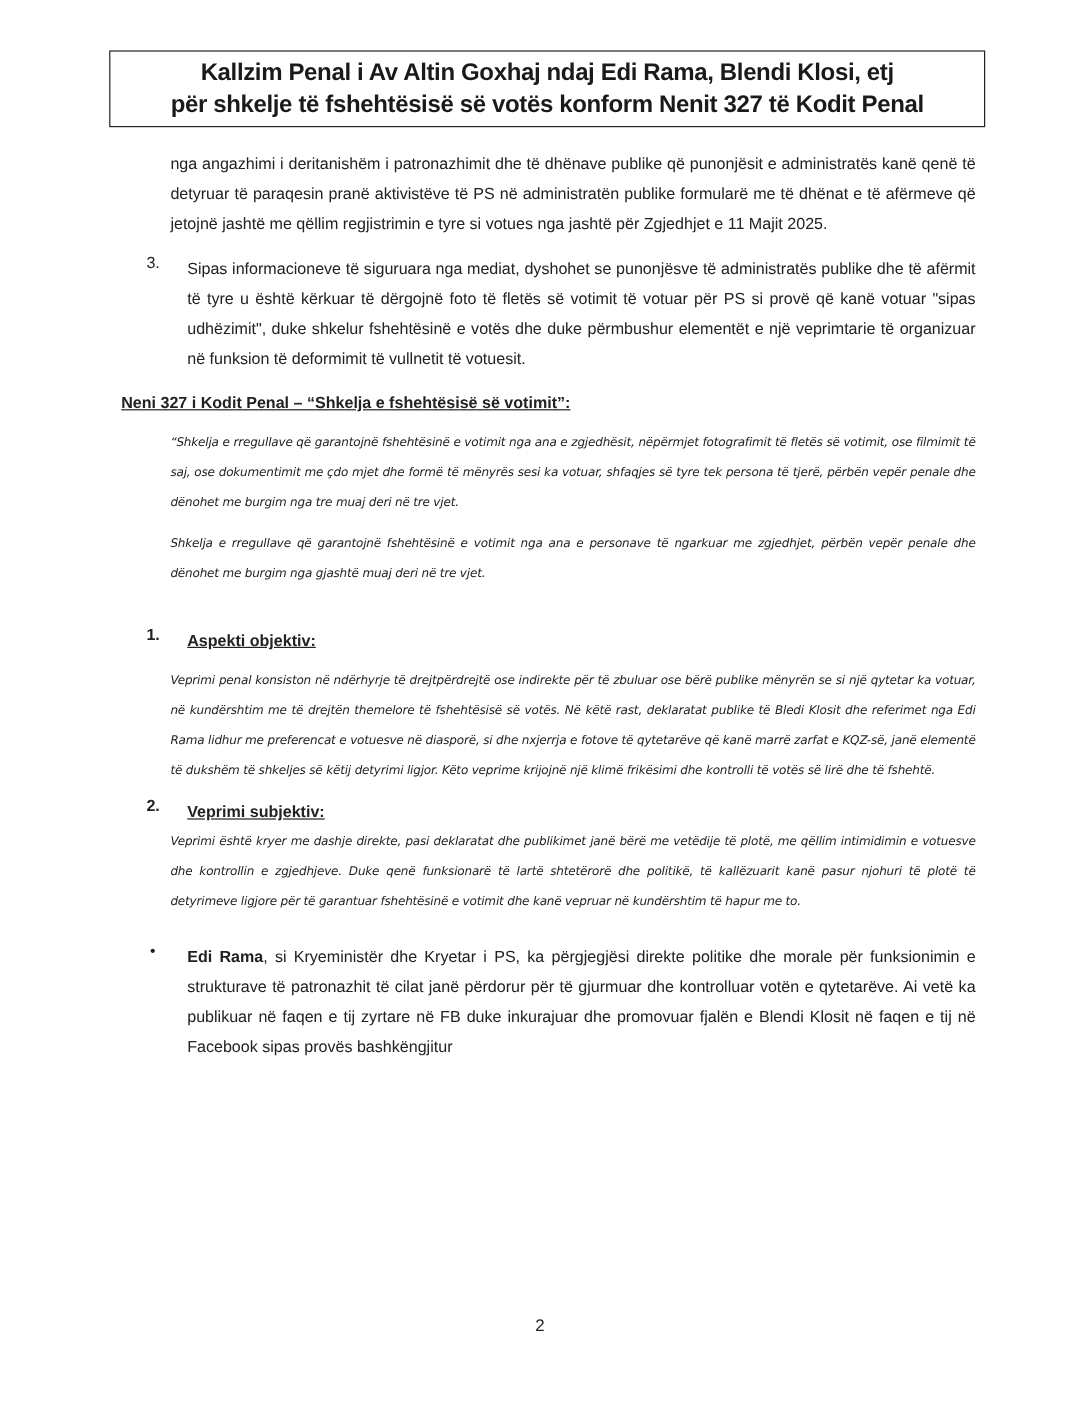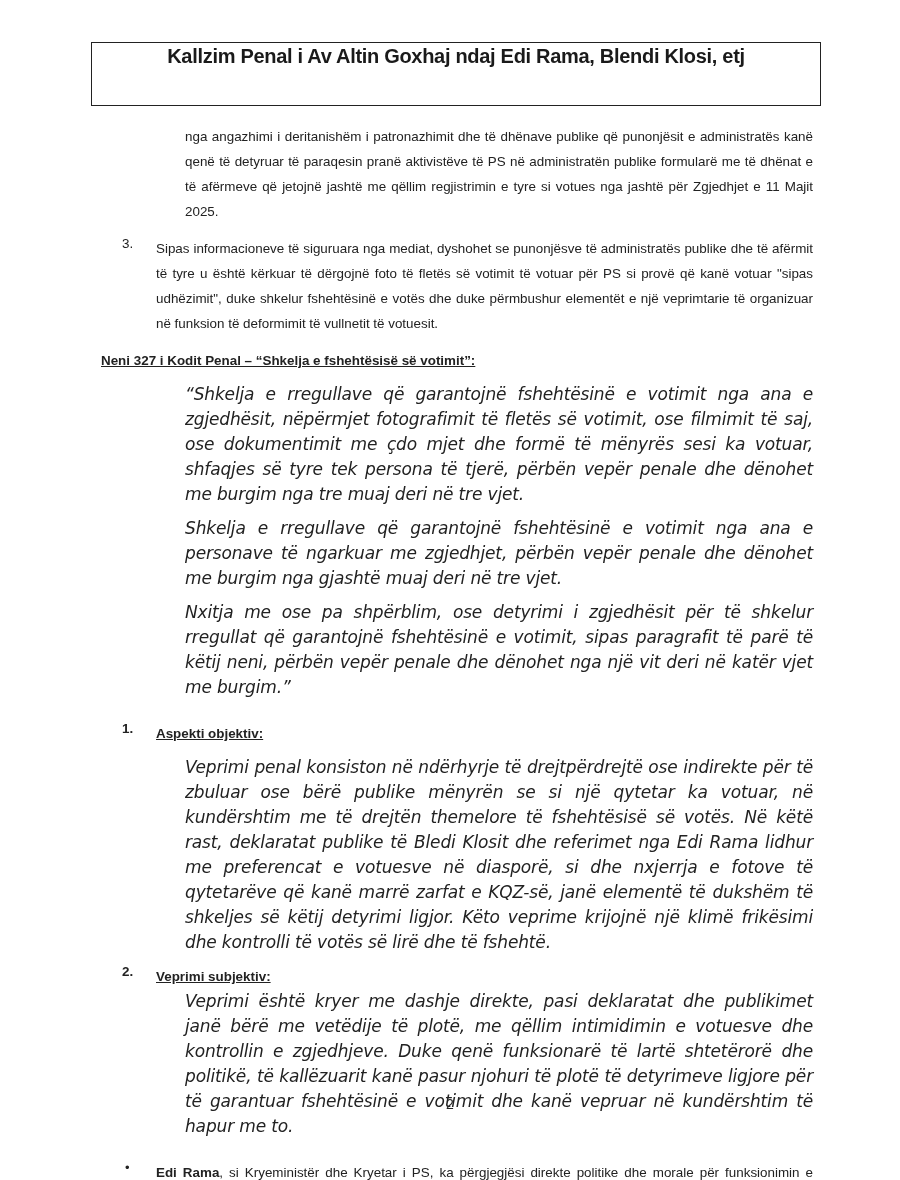--- a/index.html
+++ b/index.html
@@ -1,62 +1,62 @@
 <!DOCTYPE html>
 <html><head>
 <meta charset="utf-8">
 <style>
   html, body { margin: 0; padding: 0; background: #ffffff; }
   body { width: 900px; height: 1180px; position: relative; overflow: hidden;
          font-family: "Liberation Sans", "DejaVu Sans", sans-serif; color: #222; }
   .title-box {
     position: absolute; left: 91px; top: 42px; width: 730px; height: 64px;
     border: 1.5px solid #222; box-sizing: border-box;
-    display: flex; flex-direction: column; align-items: center; 
+    display: flex; flex-direction: column; align-items: center; justify-content: center;
   }
   .title-line { font-weight: bold; font-size: 20px; line-height: 26px; letter-spacing: -0.3px; color: #1a1a1a; }
   .content { position: absolute; left: 101px; top: 124px; width: 712px; font-size: 13.4px; }
   p { margin: 0; text-align: justify; line-height: 25px; }
-  .indent { margin-left: 84px; }
+  .indent { margin-left: 41px; }
   .numbered { position: relative; padding-left: 55px; }
   .numbered .num { position: absolute; left: 21px; top: 0; }
   .gap { height: 12px; }
   .gap-sm { height: 9px; }
   .bold { font-weight: bold; }
-  .italic { font-style: italic; font-family: "DejaVu Sans", sans-serif; font-size: 17px; letter-spacing: -0.15px; }
+  .italic { font-style: italic; font-family: "DejaVu Sans", sans-serif; font-size: 10px; letter-spacing: -0.15px; }
   .heading { font-weight: bold; line-height: 25px; text-decoration: underline; }
   .bullet-item { position: relative; padding-left: 55px; }
   .bullet-item .bullet { position: absolute; left: 24px; top: 0; font-size: 13px; }
   .page-number { position: absolute; left: 0; width: 900px; top: 1096px; text-align: center; font-size: 14px; }
 </style>
 </head>
 <body>
 
 <div class="title-box">
   <div class="title-line">Kallzim Penal i Av Altin Goxhaj ndaj Edi Rama, Blendi Klosi, etj</div>
+  <div class="title-line">për shkelje të fshehtësisë së votës konform Nenit 327 të Kodit Penal</div>
 </div>
 
 <div class="content">
   <p class="indent">nga angazhimi i deritanishëm i patronazhimit dhe të dhënave publike që punonjësit e administratës kanë qenë të detyruar të paraqesin pranë aktivistëve të PS në administratën publike formularë me të dhënat e të afërmeve që jetojnë jashtë me qëllim regjistrimin e tyre si votues nga jashtë për Zgjedhjet e 11 Majit 2025.</p>
   <div class="gap"></div>
 
   <div class="numbered">
     <span class="num">3.</span>
     <p>Sipas informacioneve të siguruara nga mediat, dyshohet se punonjësve të administratës publike dhe të afërmit të tyre u është kërkuar të dërgojnë foto të fletës së votimit të votuar për PS si provë që kanë votuar "sipas udhëzimit", duke shkelur fshehtësinë e votës dhe duke përmbushur elementët e një veprimtarie të organizuar në funksion të deformimit të vullnetit të votuesit.</p>
   </div>
   <div class="gap"></div>
 
   <div class="heading">Neni 327 i Kodit Penal – “Shkelja e fshehtësisë së votimit”:</div>
   <div class="gap-sm"></div>
 
   <p class="indent italic">“Shkelja e rregullave që garantojnë fshehtësinë e votimit nga ana e zgjedhësit, nëpërmjet fotografimit të fletës së votimit, ose filmimit të saj, ose dokumentimit me çdo mjet dhe formë të mënyrës sesi ka votuar, shfaqjes së tyre tek persona të tjerë, përbën vepër penale dhe dënohet me burgim nga tre muaj deri në tre vjet.</p>
   <div class="gap-sm"></div>
   <p class="indent italic">Shkelja e rregullave që garantojnë fshehtësinë e votimit nga ana e personave të ngarkuar me zgjedhjet, përbën vepër penale dhe dënohet me burgim nga gjashtë muaj deri në tre vjet.</p>
   <div class="gap-sm"></div>
-  <p class="indent italic">Nxitja me ose pa shpërblim, ose detyrimi i zgjedhësit për të shkelur rregullat që garantojnë fshehtësinë e votimit, sipas paragrafit të parë të këtij neni, përbën vepër penale dhe dënohet nga një vit deri në katër vjet me burgim.”</p>
   <div class="gap"></div>
 
   <div class="gap-sm"></div>
 
   <div class="numbered">
     <span class="num bold">1.</span>
     <div class="heading">Aspekti objektiv:</div>
   </div>
   <div class="gap-sm"></div>
   <p class="indent italic">Veprimi penal konsiston në ndërhyrje të drejtpërdrejtë ose indirekte për të zbuluar ose bërë publike mënyrën se si një qytetar ka votuar, në kundërshtim me të drejtën themelore të fshehtësisë së votës. Në këtë rast, deklaratat publike të Bledi Klosit dhe referimet nga Edi Rama lidhur me preferencat e votuesve në diasporë, si dhe nxjerrja e fotove të qytetarëve që kanë marrë zarfat e KQZ-së, janë elementë të dukshëm të shkeljes së këtij detyrimi ligjor. Këto veprime krijojnë një klimë frikësimi dhe kontrolli të votës së lirë dhe të fshehtë.</p>

